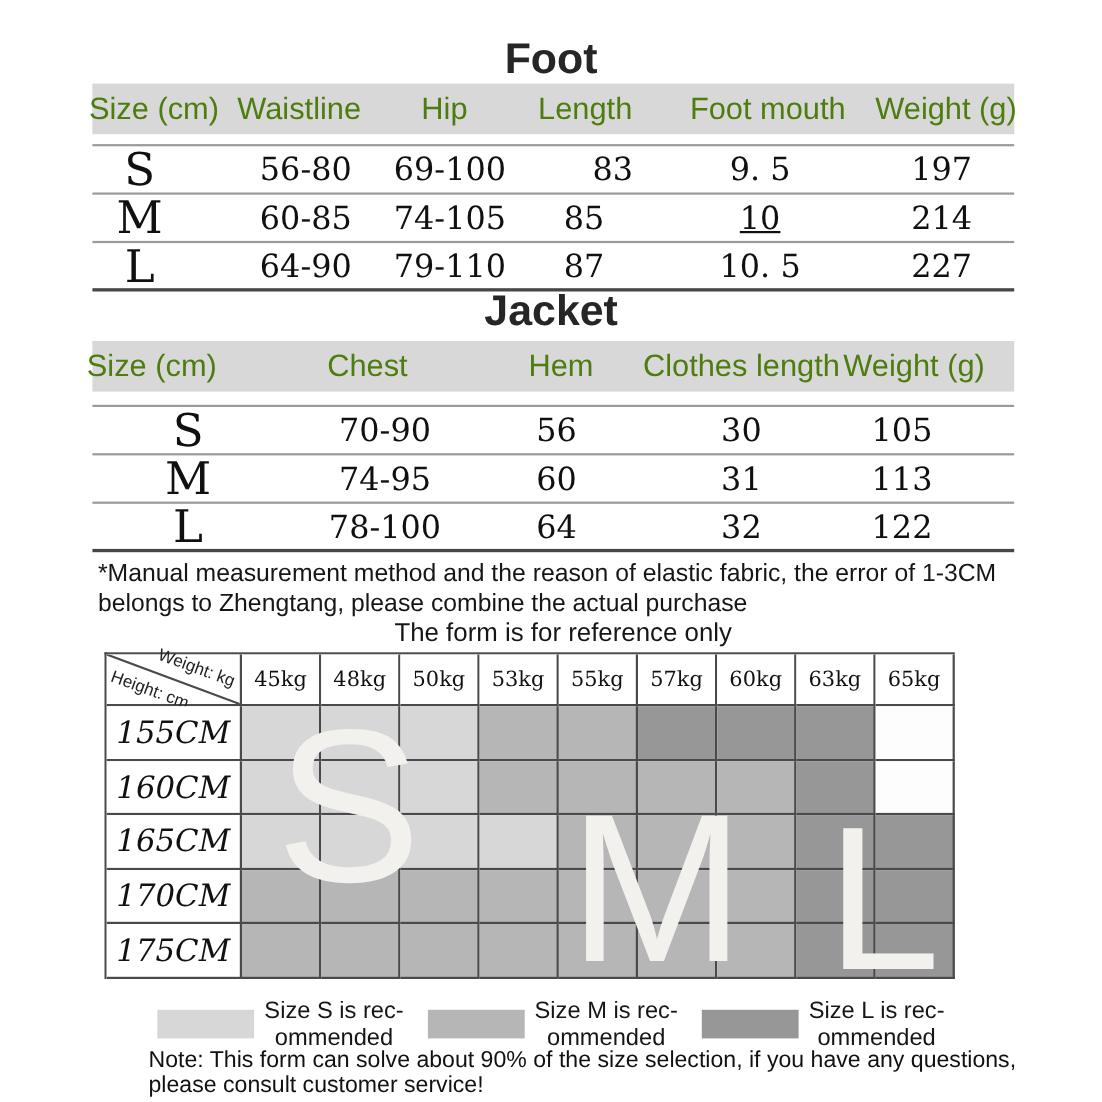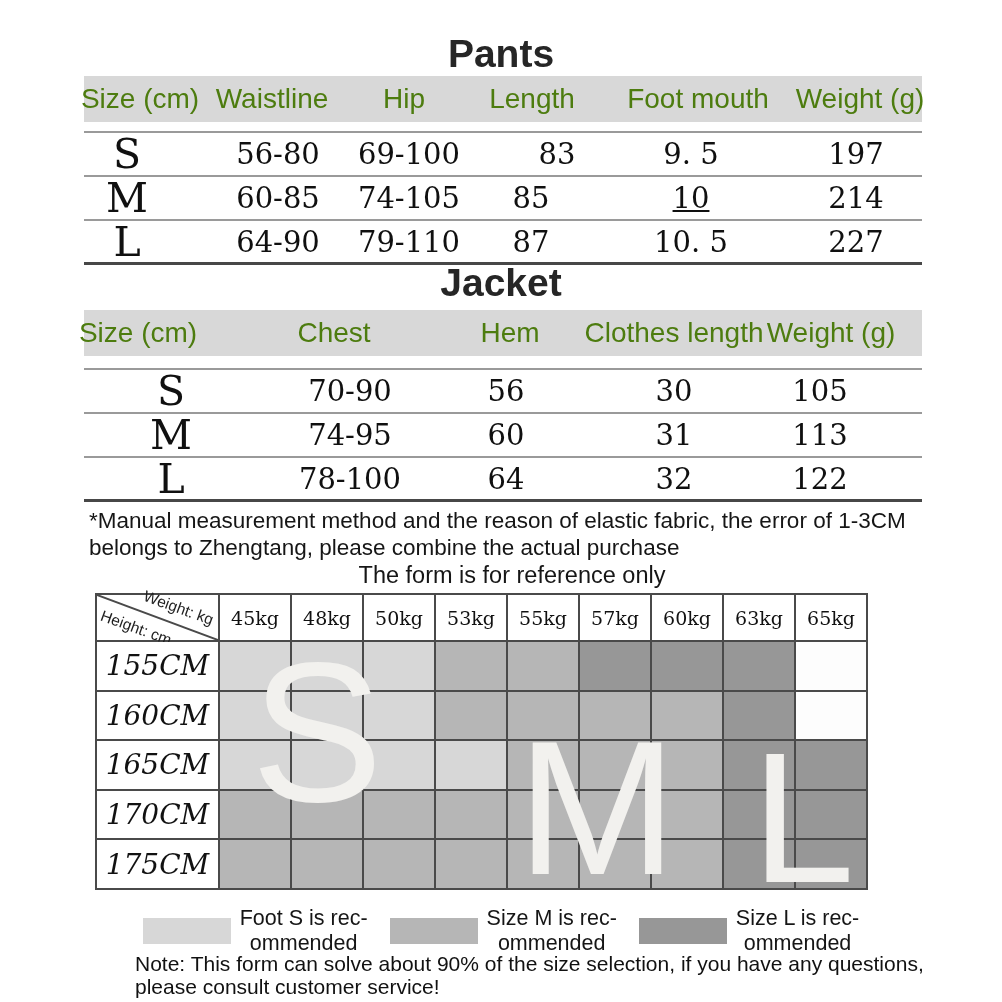--- a/index.html
+++ b/index.html
@@ -85,21 +85,21 @@
   .lswatch { width: 88px; height: 26px; }
   .ltext { font-size: 21.5px; line-height: 25px; text-align: center; color: #161616; }
   .bottom-note { position: absolute; left: 135px; top: 952px; font-size: 21px; line-height: 23px; color: #111111; }
 </style>
 </head>
 <body>
 
 <div class="page">
 
 
-  <div class="heading" id="pants-heading">Pants</div>
+  <div class="heading" id="pants-heading">Foot</div>
 
   <div class="spec" id="pants-table">
     <div class="band" id="pants-head">
         <span class="hcell" style="left: 56px;">Size (cm)</span>
         <span class="hcell" style="left: 188px;">Waistline</span>
         <span class="hcell" style="left: 320px;">Hip</span>
         <span class="hcell" style="left: 448px;">Length</span>
         <span class="hcell" style="left: 614px;">Foot mouth</span>
         <span class="hcell" style="left: 776px;">Weight (g)</span>
       </div>
@@ -239,21 +239,21 @@
       <div class="gcell zone" style="background: rgb(182, 182, 182);"></div>
       <div class="gcell zone" style="background: rgb(182, 182, 182);"></div>
       <div class="gcell zone" style="background: rgb(151, 151, 151);"></div>
       <div class="gcell zone" style="background: rgb(151, 151, 151);"></div>
     </div>
 
   <div class="legend" id="legend">
       <div class="lgroup">
         <div class="lswatch" style="background: rgb(215, 215, 215);"></div>
         <div class="ltext">
-          <div>Foot S is rec-</div>
+          <div>Size S is rec-</div>
           <div>ommended</div>
         </div>
       </div>
       <div class="lgroup">
         <div class="lswatch" style="background: rgb(182, 182, 182);"></div>
         <div class="ltext">
           <div>Size M is rec-</div>
           <div>ommended</div>
         </div>
       </div>

